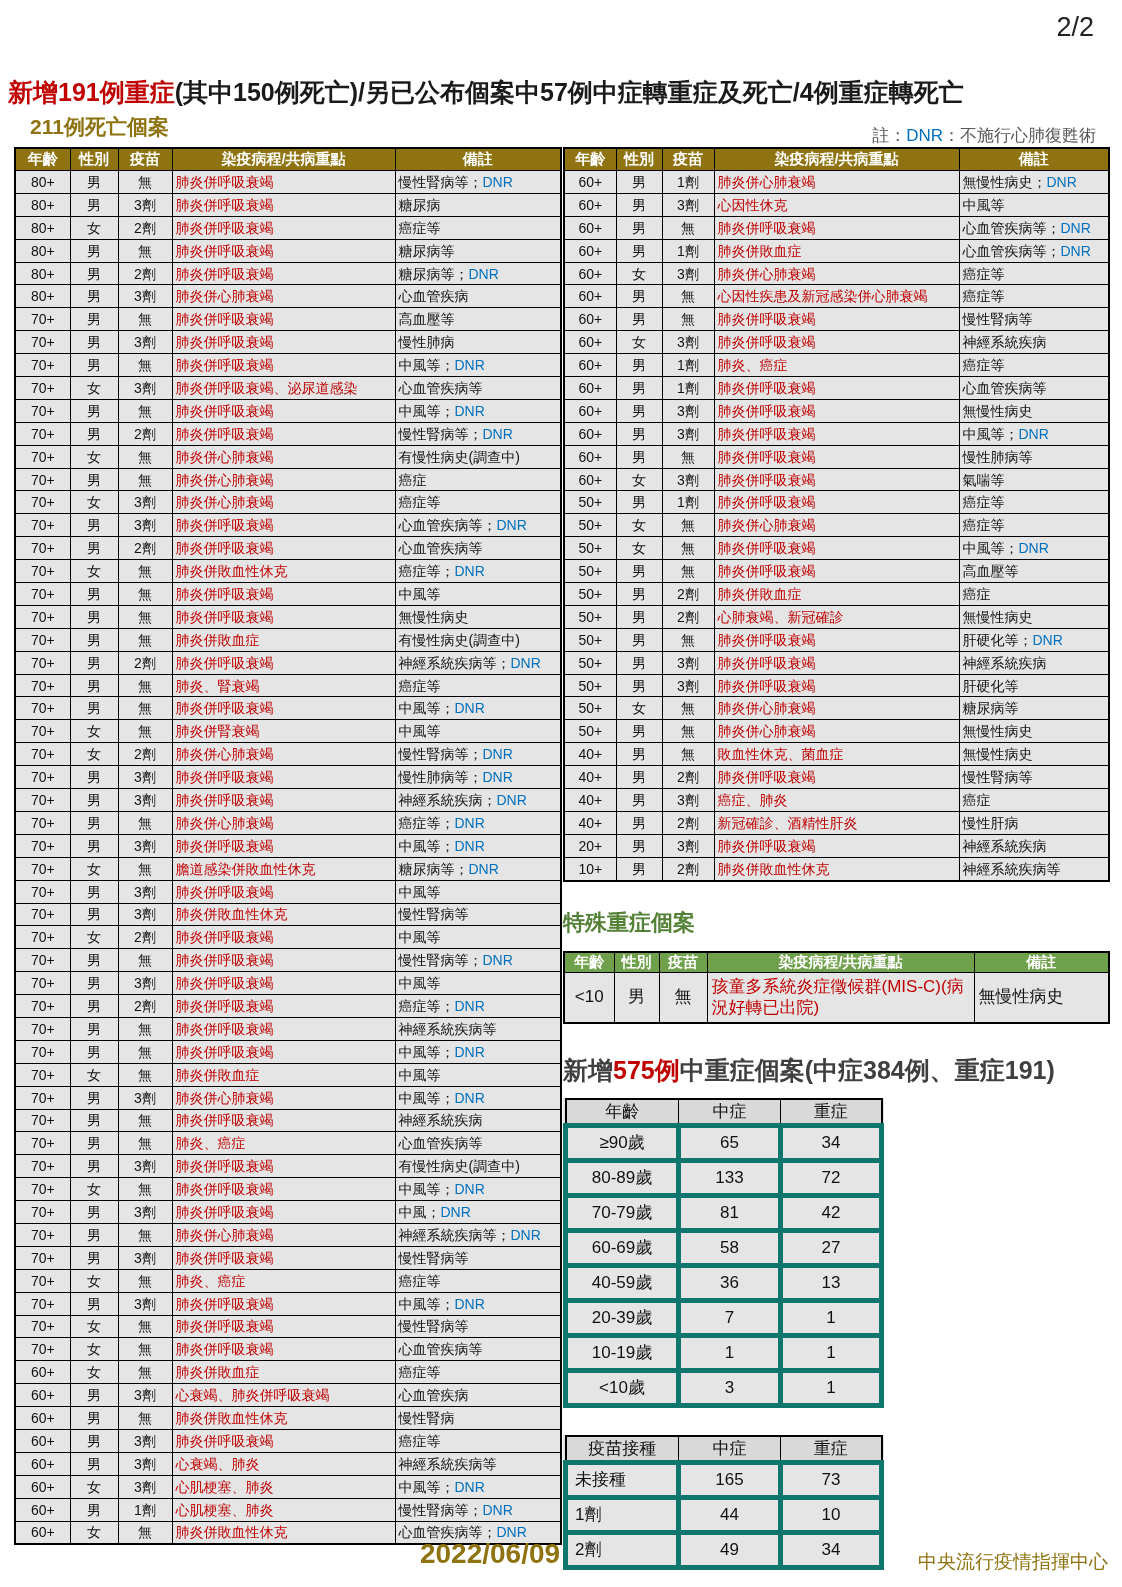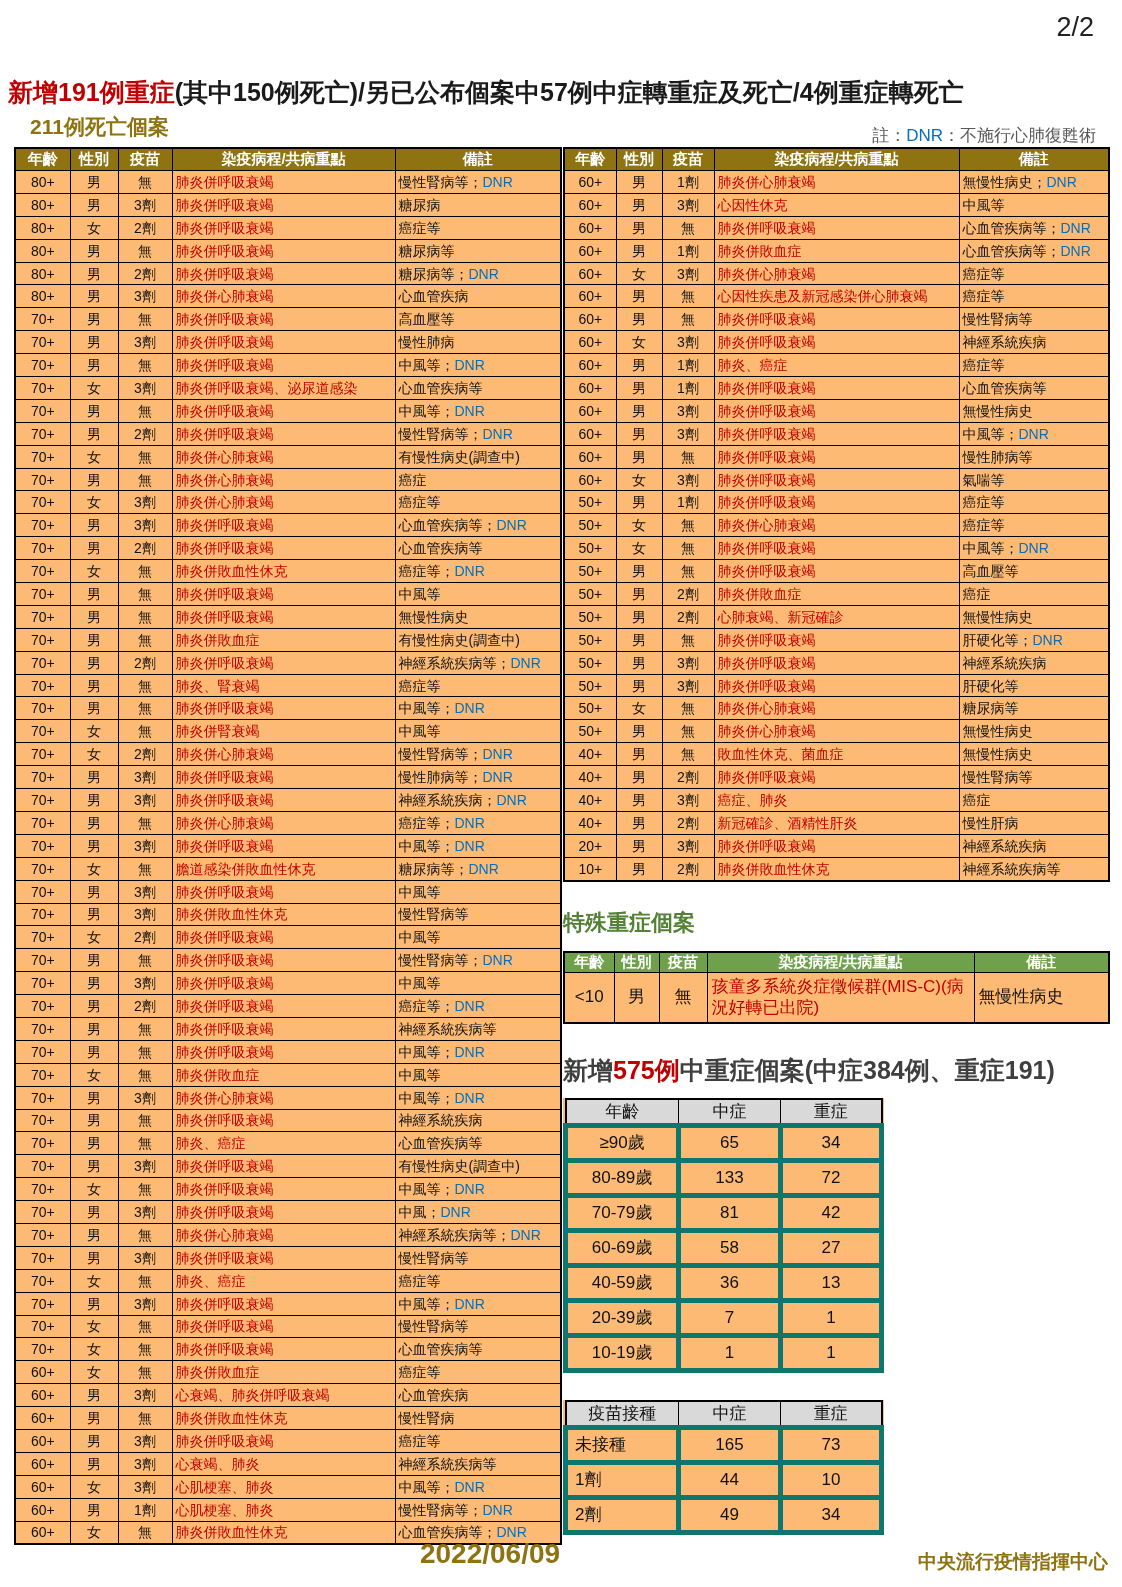--- a/index.html
+++ b/index.html
@@ -10,21 +10,21 @@
   .page-num{position:absolute;top:12px;right:28px;font-size:27px;color:#222;}
   .subtitle{position:absolute;top:76px;left:8px;width:1085px;font-size:25px;
             font-weight:bold;color:#1a1a1a;white-space:nowrap;}
   .subtitle .red{color:#c00000;}
   .deaths-heading{position:absolute;top:113px;left:30px;font-size:21px;font-weight:bold;color:#8e7310;}
   .note{position:absolute;top:124px;right:26px;font-size:17px;color:#595959;}
   .note .dnr{color:#0070c0;}
   .col-left{position:absolute;left:14px;top:147px;width:546px;}
   .col-right{position:absolute;left:563px;top:147px;width:545px;}
 
-  table{border-collapse:collapse;table-layout:fixed;background:#fdba74;}
+  table{border-collapse:collapse;table-layout:fixed;background:#e5e5e5;}
   .case-table{width:100%;border:2px solid #000;}
   .case-table th{background:#8e7310;color:#fff;font-size:15px;font-weight:bold;
                  border:1px solid #000;height:21px;padding:0 2px;overflow:hidden;white-space:nowrap;}
   .case-table td{border:1px solid #000;font-size:14px;line-height:1;height:21.9px;
                  padding:0 3px;text-align:center;overflow:hidden;white-space:nowrap;}
   .case-table td:nth-child(4){color:#c00000;text-align:left;}
   .case-table td:nth-child(5){text-align:left;}
   .case-table .dnr{color:#0070c0;}
 
   .special-heading{margin-top:26px;font-size:22px;font-weight:bold;color:#538135;}
@@ -41,21 +41,21 @@
 
   .stat-table{margin-top:11px;border:2px solid #000;}
   .stat-table th{background:#d9d9d9;color:#111;font-size:17px;font-weight:normal;
                  border:1px solid #000;height:20px;padding:0 4px;}
   .stat-table td{border:5px solid #0f766e;font-size:17px;height:30px;padding:0 20px;text-align:center;}
   .stat-table.left-labels td:first-child{text-align:left;padding-left:7px;}
   .vaccine-table{margin-top:27px;}
 
   .footer-date{position:absolute;left:0;top:1538px;width:980px;text-align:center;
                font-size:28px;font-weight:bold;color:#8e7310;}
-  .footer-org{position:absolute;right:14px;top:1549px;font-size:19px;font-weight:bold;color:#8e7310;}
+  .footer-org{position:absolute;right:14px;top:1549px;font-size:19px;font-weight:normal;color:#8e7310;}
 </style>
 </head>
 <body>
 
 <div class="page">
   <div class="page-num">2/2</div>
 
   <div class="subtitle"><span class="red">新增191例重症</span><span>(其中150例死亡)/另已公布個案中57例中症轉重症及死亡/4例重症轉死亡</span></div>
 
   <div class="deaths-heading">211例死亡個案</div>
@@ -816,20 +816,25 @@
           <tr>
             <td>20-39歲</td>
             <td>7</td>
             <td>1</td>
           </tr>
           <tr>
             <td>10-19歲</td>
             <td>1</td>
             <td>1</td>
           </tr>
+          <tr>
+            <td>&lt;10歲</td>
+            <td>3</td>
+            <td>1</td>
+          </tr>
         </tbody>
       </table>
 
     <table class="stat-table vaccine-table left-labels">
         <colgroup>
           <col style="width: 113px;">
           <col style="width: 102px;">
           <col style="width: 101px;">
         </colgroup>
         <thead>

